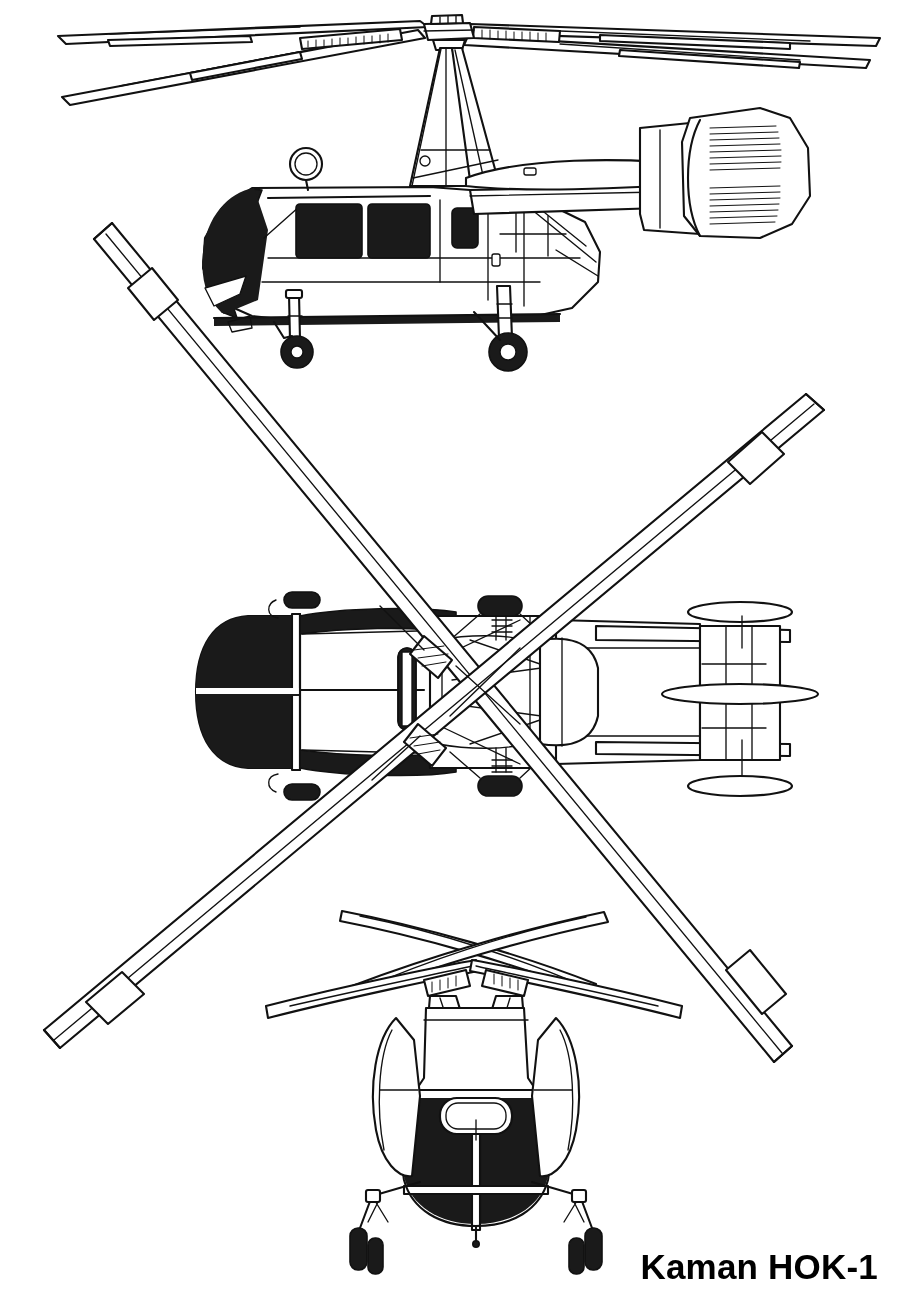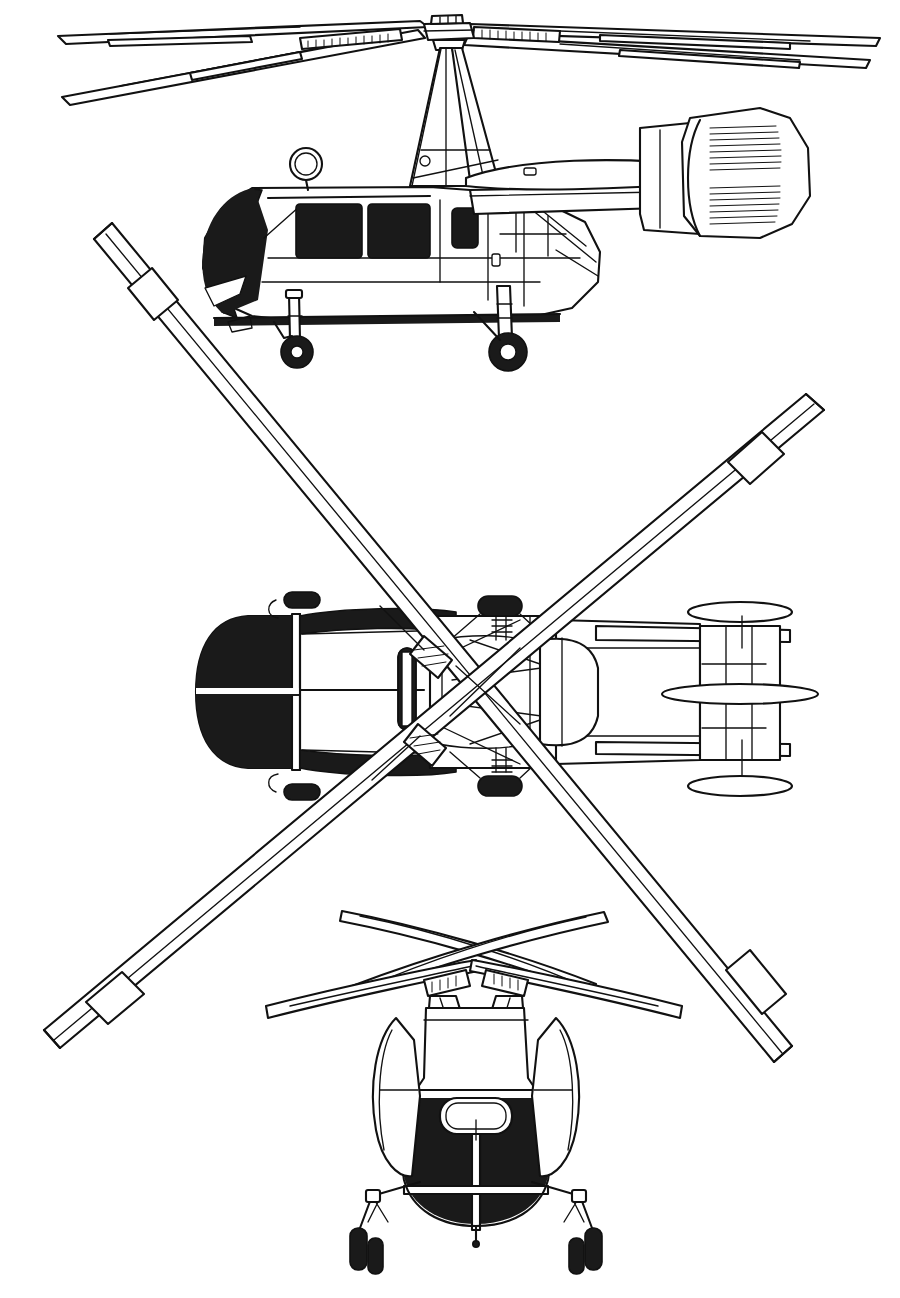--- a/index.html
+++ b/index.html
@@ -341,14 +341,15 @@
         <rect x="366" y="1190" width="14" height="12" rx="2" class="wht"></rect>
         <rect x="572" y="1190" width="14" height="12" rx="2" class="wht"></rect>
         <rect x="350" y="1228" width="17" height="42" rx="8" class="blk"></rect>
         <rect x="368" y="1238" width="15" height="36" rx="7" class="blk"></rect>
         <rect x="585" y="1228" width="17" height="42" rx="8" class="blk"></rect>
         <rect x="569" y="1238" width="15" height="36" rx="7" class="blk"></rect>
       </g>
     </g>
   </svg>
 
+  <div class="title-block">Kaman HOK-1</div>
 
 </div>
 
 </body></html>

